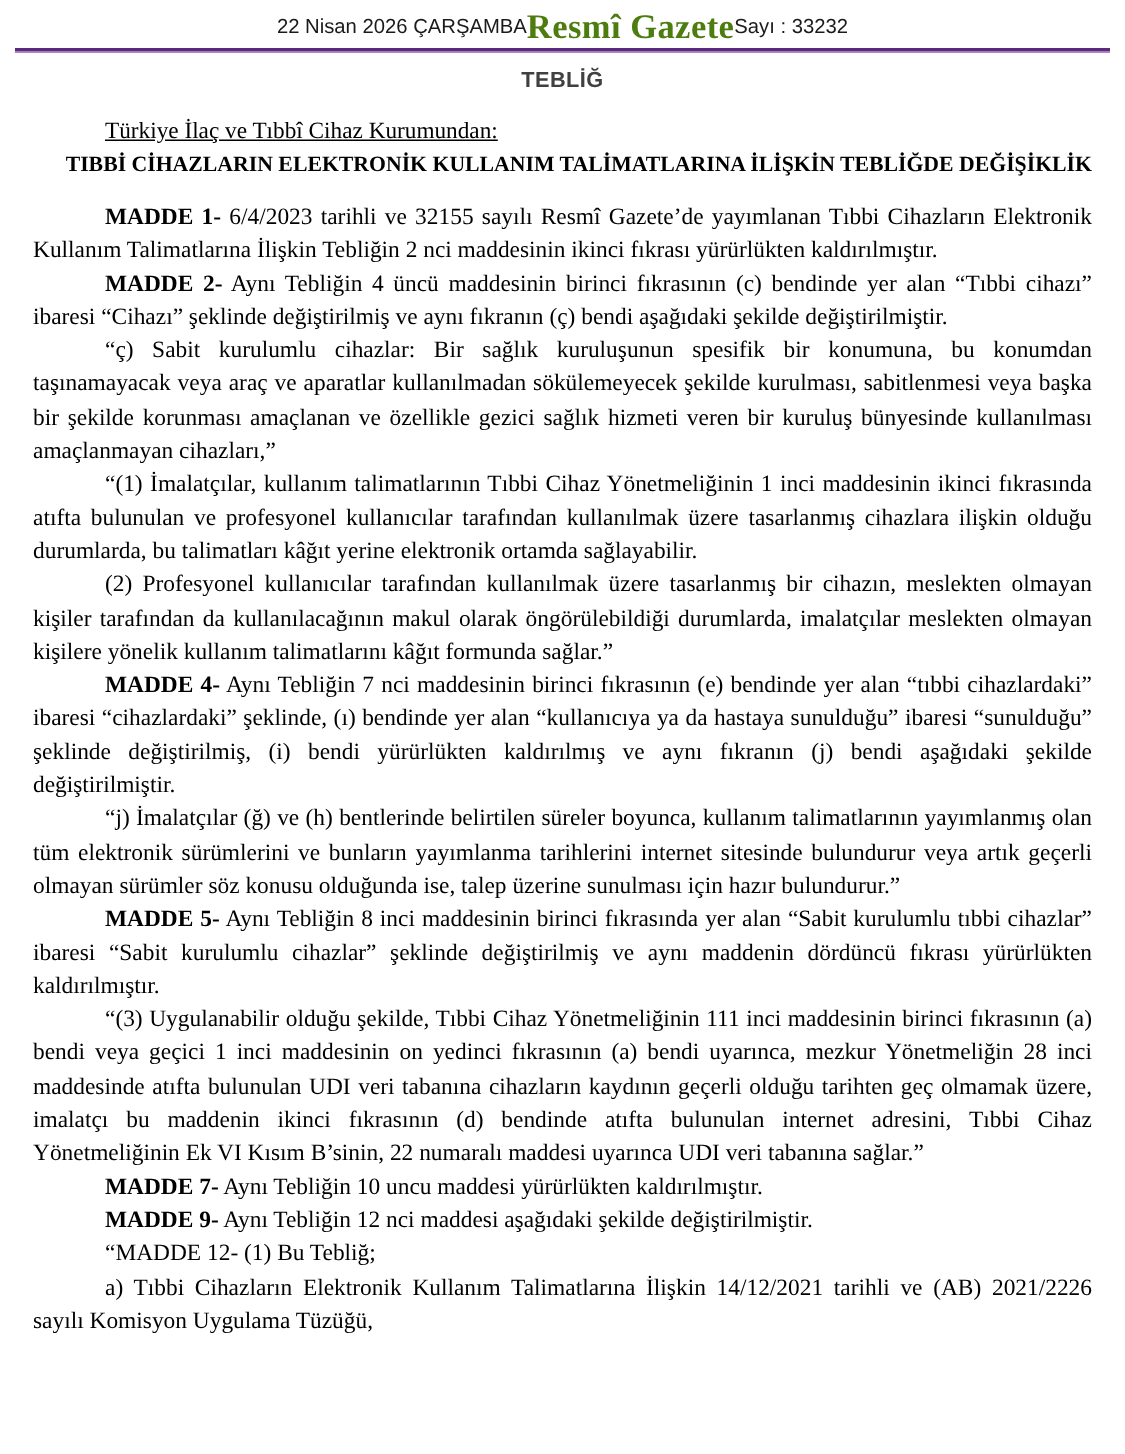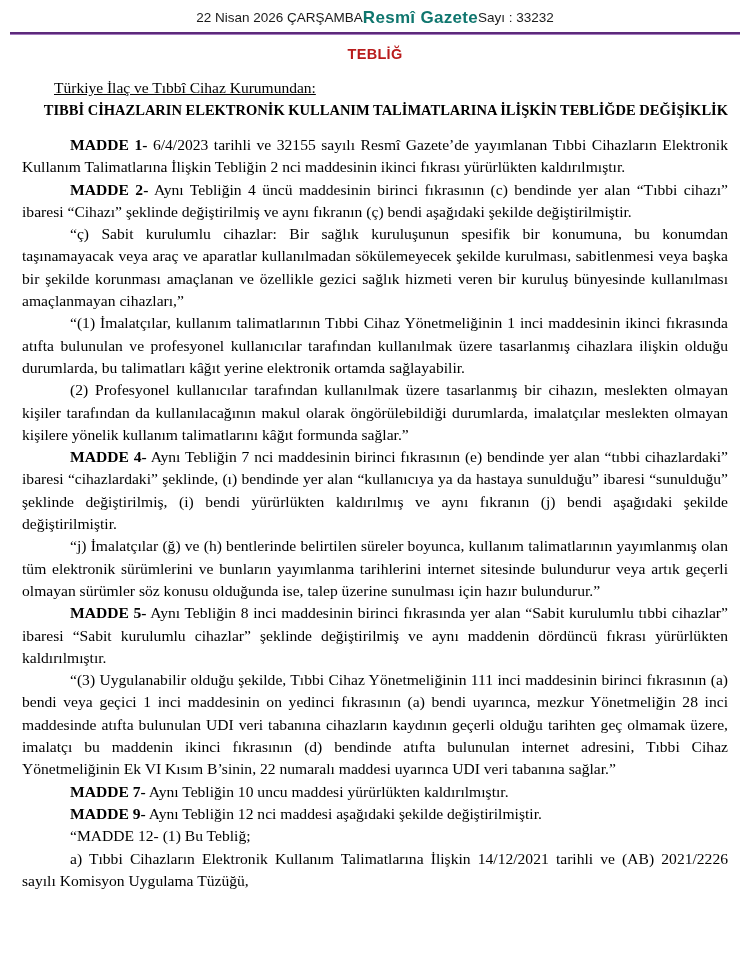--- a/index.html
+++ b/index.html
@@ -15,40 +15,40 @@
   .gz-header {
     display: flex; justify-content: center; align-items: flex-end;
     padding: 6px 4px 0 4px;
   }
   .gz-date, .gz-issue {
     font-family: "Liberation Sans", sans-serif;
     font-size: 13.5px; line-height: 18px; color: #1a1a1a;
     padding-bottom: 3px;
   }
   .gz-masthead {
-    font-family: Liberation Sans, sans-serif;
-    font-weight: bold; font-size: 17px; line-height: 24px;
-    color: #0f766e; letter-spacing: 0.3px;
+    font-family: Liberation Serif, serif;
+    font-weight: bold; font-size: 23px; line-height: 24px;
+    color: #4d7c0f; letter-spacing: 0.3px;
   }
   .gz-rule {
     height: 2px; margin: 2px -12px 0 -12px;
     background: #5c2a7a;
     border-bottom: 1px solid #a77cc0;
   }
   .section-heading {
     margin-top: 11px;
     text-align: center;
     font-family: "Liberation Sans", sans-serif;
     font-weight: bold; font-size: 14.5px;
-    color: #b91c1c; letter-spacing: 0.3px;
+    color: #404040; letter-spacing: 0.3px;
   }
 
   
   .issuer {
-    margin-top: 17px; margin-left: 32px;
+    margin-top: 17px; margin-left: 48px;
     font-size: 15.5px; text-decoration: underline;
   }
   .notice-title { margin-top: 3px; text-align: right; }
   .notice-title .t-line {
     font-weight: bold; font-size: 14.5px; line-height: 21px;
     white-space: nowrap;
   }
 
   
   .notice-body { margin-top: 13px; }

